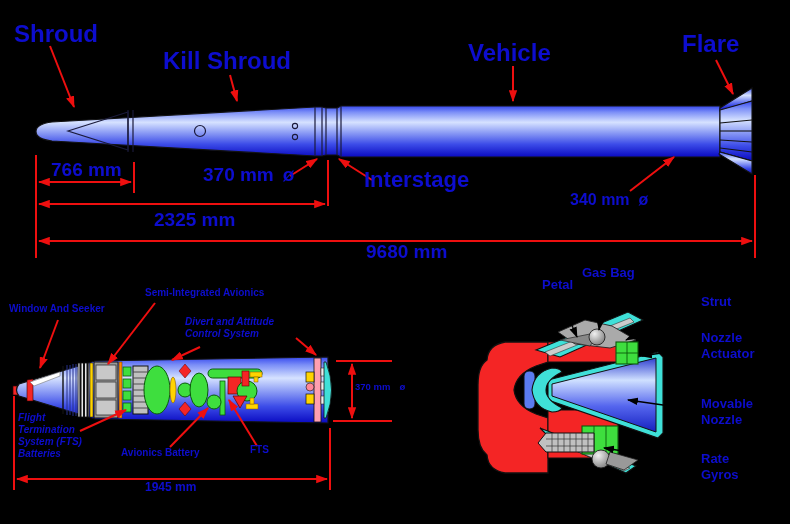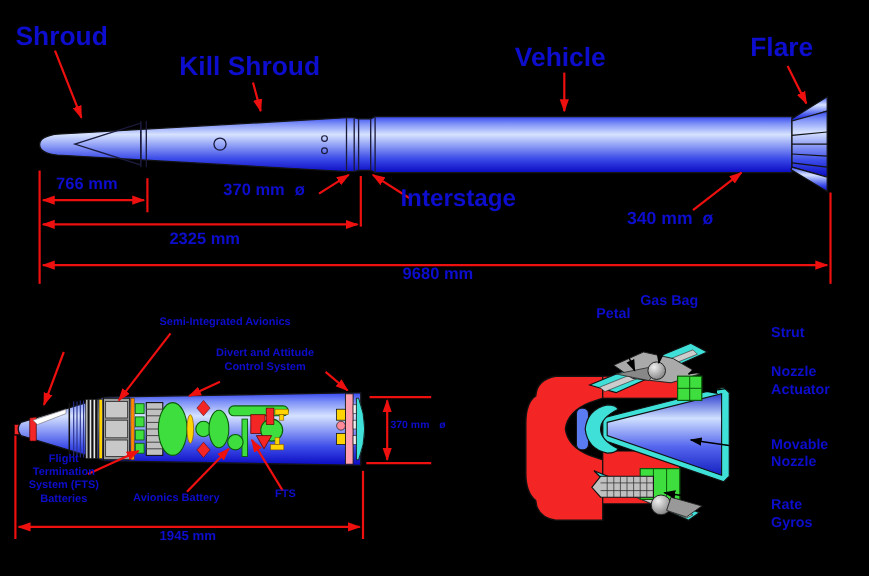--- a/index.html
+++ b/index.html
@@ -2,27 +2,27 @@
 <html><head>
 <meta charset="utf-8">
 <style>
   html,body{margin:0;padding:0;background:#000;}
   #stage{position:relative;width:790px;height:524px;background:#000;overflow:hidden;
          font-family:"Liberation Sans",sans-serif;}
   svg{position:absolute;left:0;top:0;}
   .lbl{position:absolute;color:#0d0dce;font-weight:bold;white-space:pre-line;line-height:1.2;}
   .big{font-size:24px;}
   .mid{font-size:22px;}
-  .dim{font-size:15px;}
+  .dim{font-size:19px;}
   .dim2{font-size:16px;}
   .sm{font-size:10px;}
   .sm2{font-size:13px;}
   .tiny{font-size:12px;}
   .micro{font-size:9.5px;}
-  .ctr{text-align:center;}
+  .ctr{text-align:left;font-style:italic;}
   .sym{margin-left:9px;}
 </style>
 </head>
 <body>
 
 <div id="stage">
 
 <svg width="790" height="524" viewBox="0 0 790 524">
   <defs>
     <linearGradient id="gBody" x1="0" y1="0" x2="0" y2="1">
@@ -262,20 +262,21 @@
 <div class="lbl big" style="left:468px;top:39px">Vehicle</div>
 <div class="lbl big" style="left:682px;top:30px">Flare</div>
 <div class="lbl mid" style="left:364px;top:167px">Interstage</div>
 
 <div class="lbl dim" style="left:51px;top:159px">766 mm</div>
 <div class="lbl dim" style="left:203px;top:164px"><span>370 mm</span><span class="sym">ø</span></div>
 <div class="lbl dim" style="left:154px;top:209px">2325 mm</div>
 <div class="lbl dim2" style="left:570px;top:190px"><span>340 mm</span><span class="sym">ø</span></div>
 <div class="lbl dim" style="left:366px;top:241px">9680 mm</div>
 
+<div class="lbl sm" style="left:9px;top:303px">Window And Seeker</div>
 <div class="lbl sm" style="left:145px;top:287px">Semi-Integrated Avionics</div>
 <div class="lbl sm ctr" style="left:185px;top:316px;width:112px">Divert and Attitude
 Control System</div>
 <div class="lbl sm ctr" style="left:18px;top:412px;width:80px">Flight
 Termination
 System (FTS)
 Batteries</div>
 <div class="lbl sm" style="left:121px;top:447px">Avionics Battery</div>
 <div class="lbl sm" style="left:250px;top:444px">FTS</div>
 <div class="lbl tiny" style="left:145px;top:480px">1945 mm</div>

